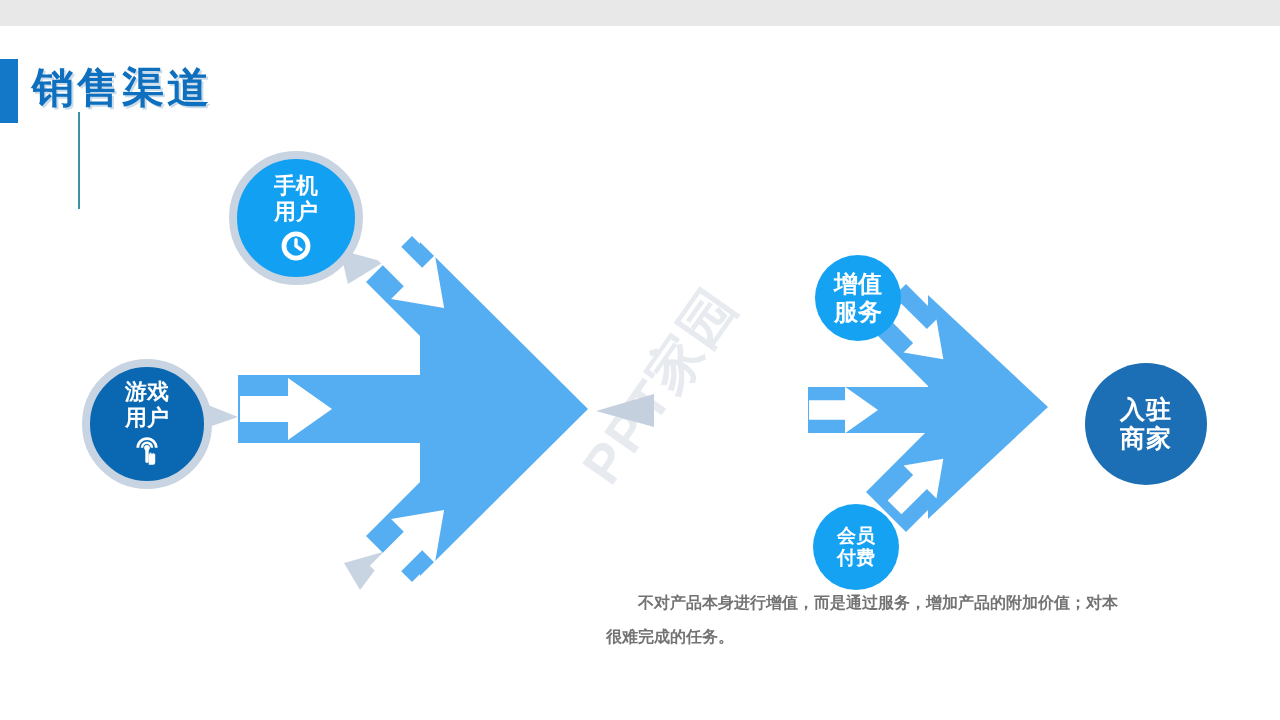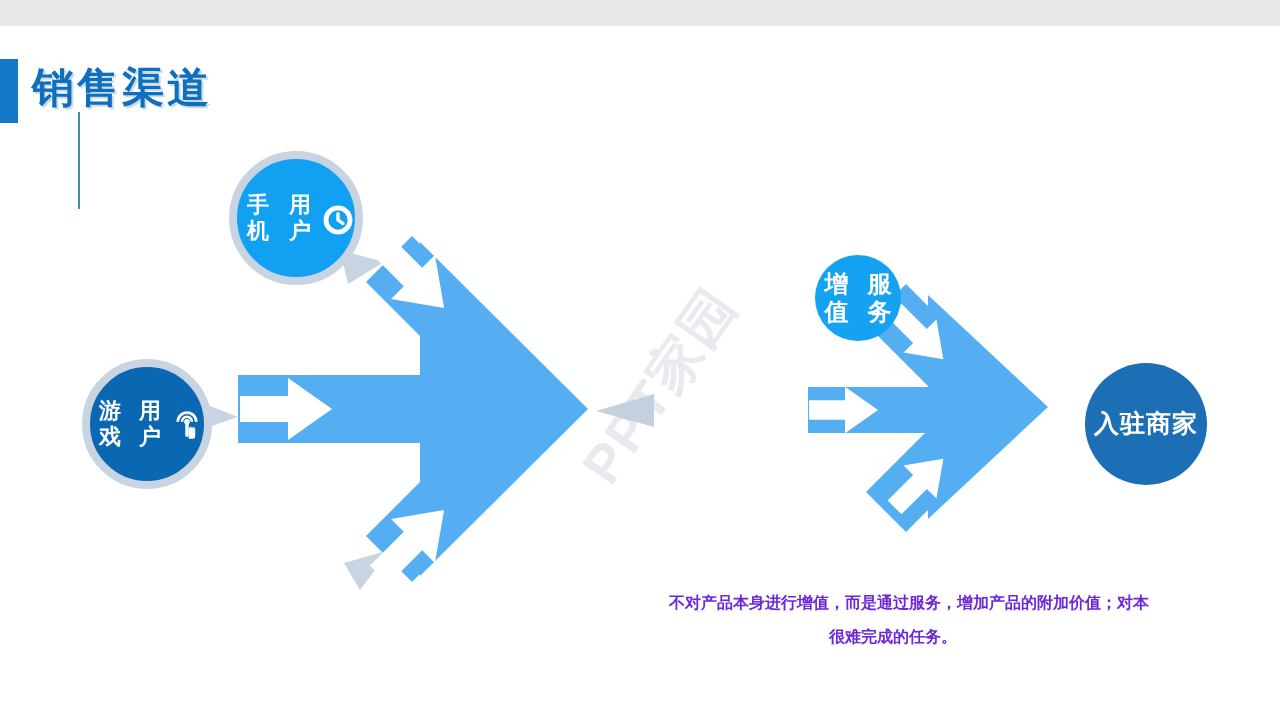--- a/index.html
+++ b/index.html
@@ -18,21 +18,21 @@
     text-shadow:2px 2px 0 rgba(160,190,215,.55);
   }
   .title-rule{
     position:absolute;left:78px;top:86px;width:2px;height:97px;background:#3D92A8;
   }
   
   .diagram-svg{position:absolute;left:0;top:0;}
   
   .node{
     position:absolute;border-radius:50%;
-    display:flex;flex-direction:row;align-items:center;justify-content:center;
+    display:flex;flex-direction:column;align-items:center;justify-content:center;
     color:#fff;font-weight:bold;text-align:center;box-sizing:border-box;
   }
   .node .ln{line-height:1.18;}
   .node-mobile{left:229px;top:125px;width:134px;height:134px;background:#12A0F2;border:8px solid #C9D4E2;font-size:22px;}
   .node-game{left:82px;top:333px;width:130px;height:130px;background:#0A67B2;border:8px solid #C9D4E2;font-size:22px;justify-content:center;}
   .node-tv{left:249px;top:528px;width:132px;height:132px;background:#15375F;border:8px solid #C9D4E2;font-size:22px;}
   .node-product{left:628px;top:326px;width:140px;height:140px;background:#12A0F2;border:17px solid #C5D0DF;font-size:27px;letter-spacing:1px;}
   .node-vas{left:815px;top:229px;width:86px;height:86px;background:#16A2F3;font-size:24px;}
   .node-fee{left:813px;top:478px;width:86px;height:86px;background:#16A2F3;font-size:19px;}
   .node-merchant{left:1085px;top:337px;width:122px;height:122px;background:#1C6FB4;font-size:25px;letter-spacing:1px;}
@@ -41,21 +41,21 @@
   .watermark{
     position:absolute;left:540px;top:250px;width:240px;height:220px;
     display:flex;align-items:center;justify-content:center;
     transform:rotate(-55deg);pointer-events:none;
     font-size:54px;font-weight:bold;color:rgba(185,196,210,0.35);
     letter-spacing:2px;white-space:nowrap;
   }
   
   .desc{
     position:absolute;left:606px;top:560px;width:574px;
-    color:#6d28d9;font-size:16px;font-weight:bold;line-height:34px;text-align:center;
+    color:#737373;font-size:16px;font-weight:bold;line-height:34px;
   }
   .desc .dline{white-space:nowrap;}
   .desc .dline.indent{padding-left:32px;}
 </style>
 </head>
 <body>
 
 <div class="slide">
 
   <div class="title-bar"></div>
@@ -123,20 +123,24 @@
       </svg>
     </span>
   </div>
 
 
 
   <div class="node node-vas">
     <span class="ln">增值</span>
     <span class="ln">服务</span>
   </div>
+  <div class="node node-fee">
+    <span class="ln">会员</span>
+    <span class="ln">付费</span>
+  </div>
 
   <div class="node node-merchant">
     <span class="ln">入驻</span>
     <span class="ln">商家</span>
   </div>
 
   <div class="desc">
     <div class="dline indent">不对产品本身进行增值，而是通过服务，增加产品的附加价值；对本</div>
     <div class="dline">很难完成的任务。</div>
   </div>

